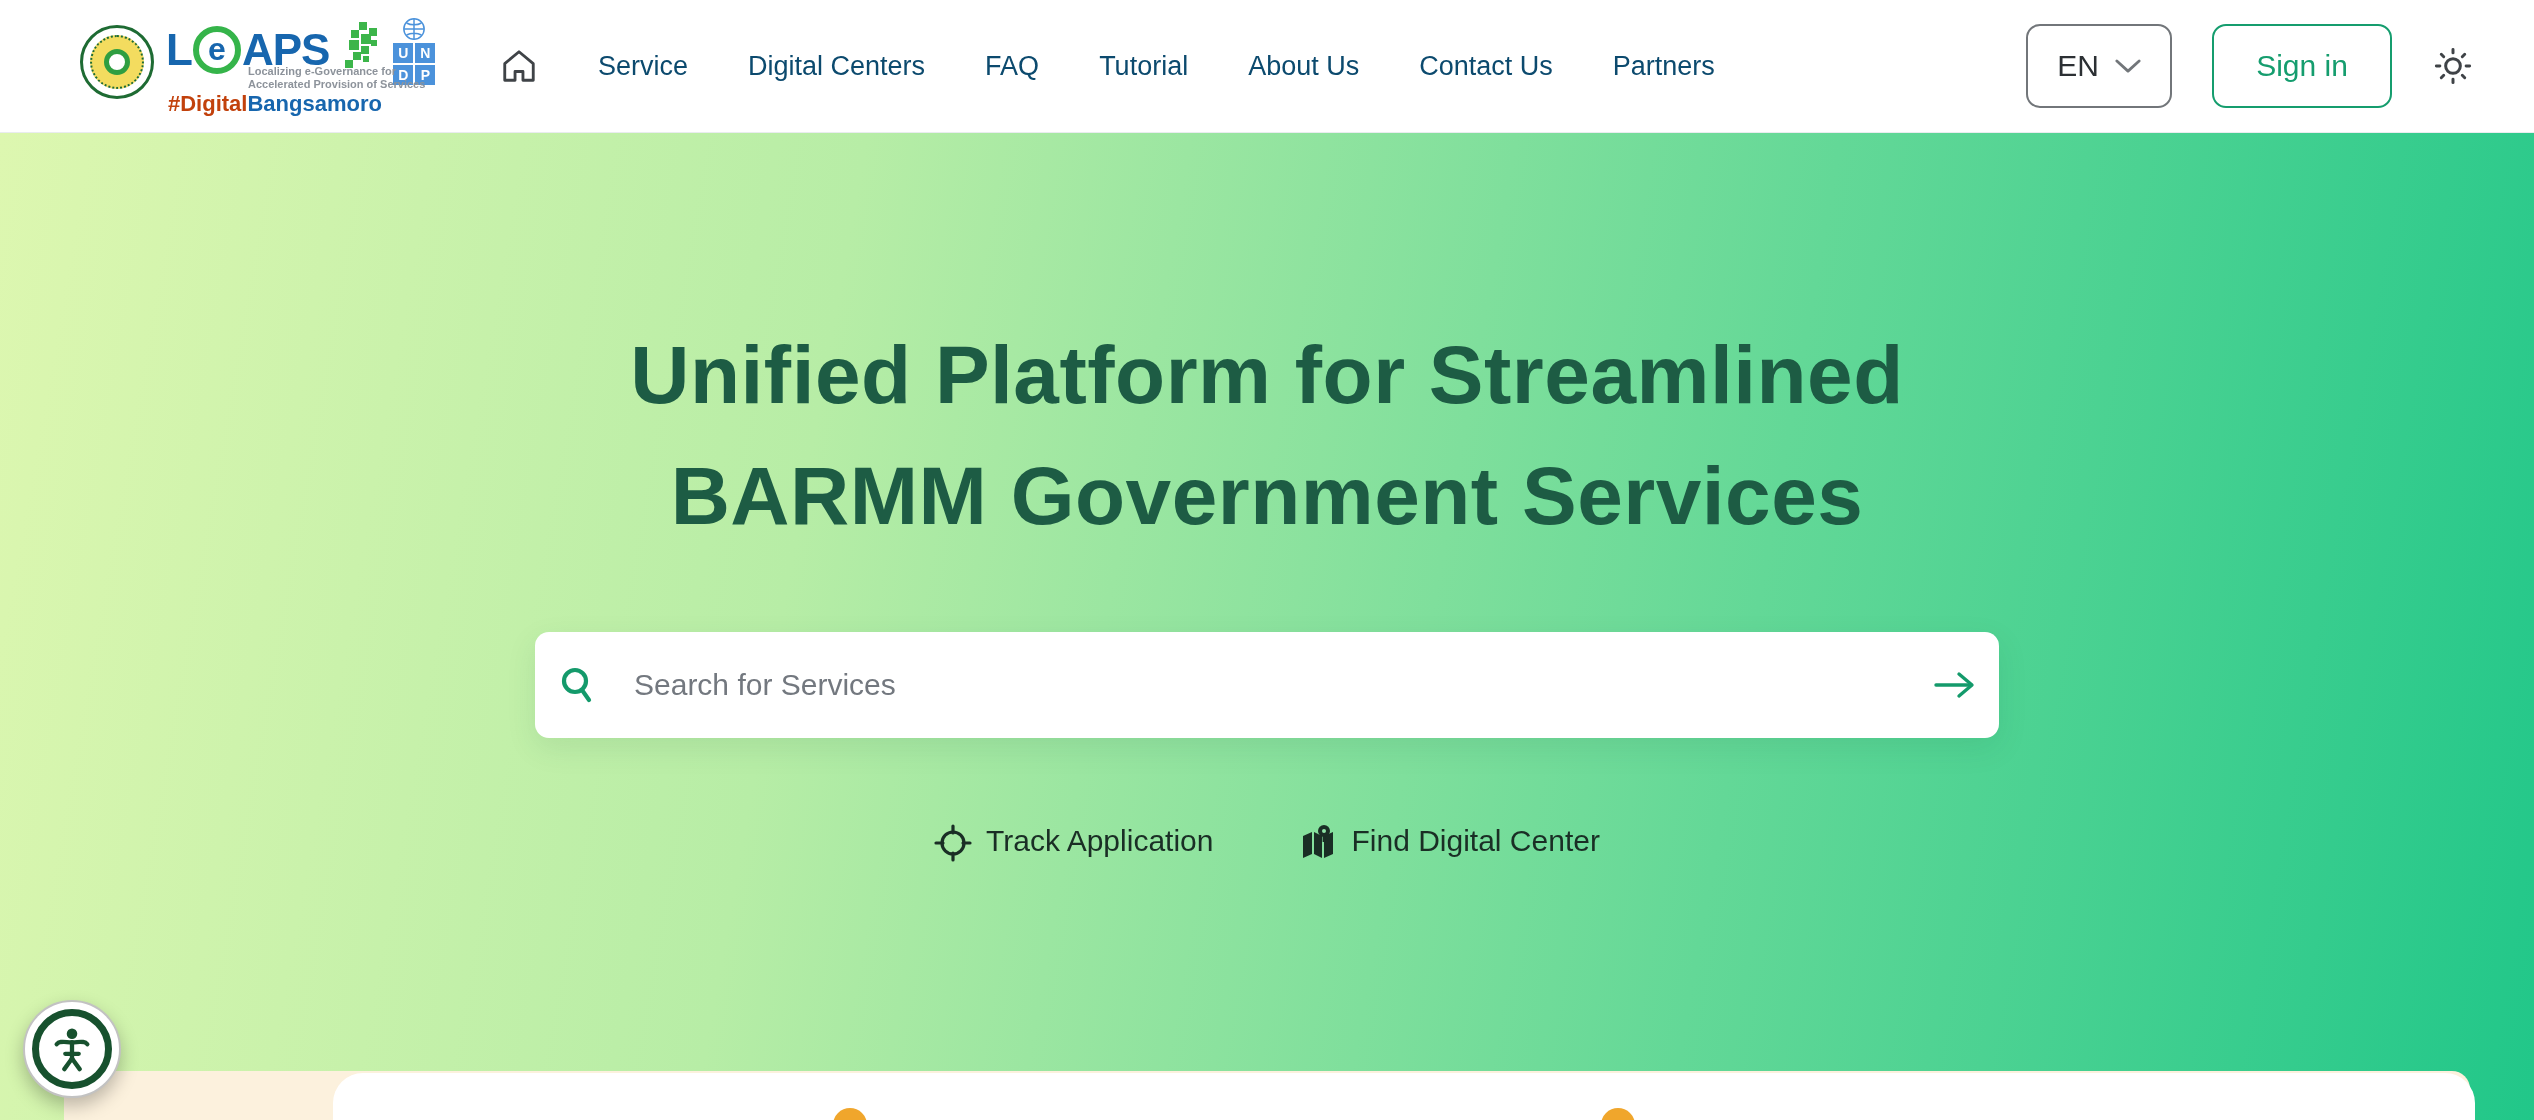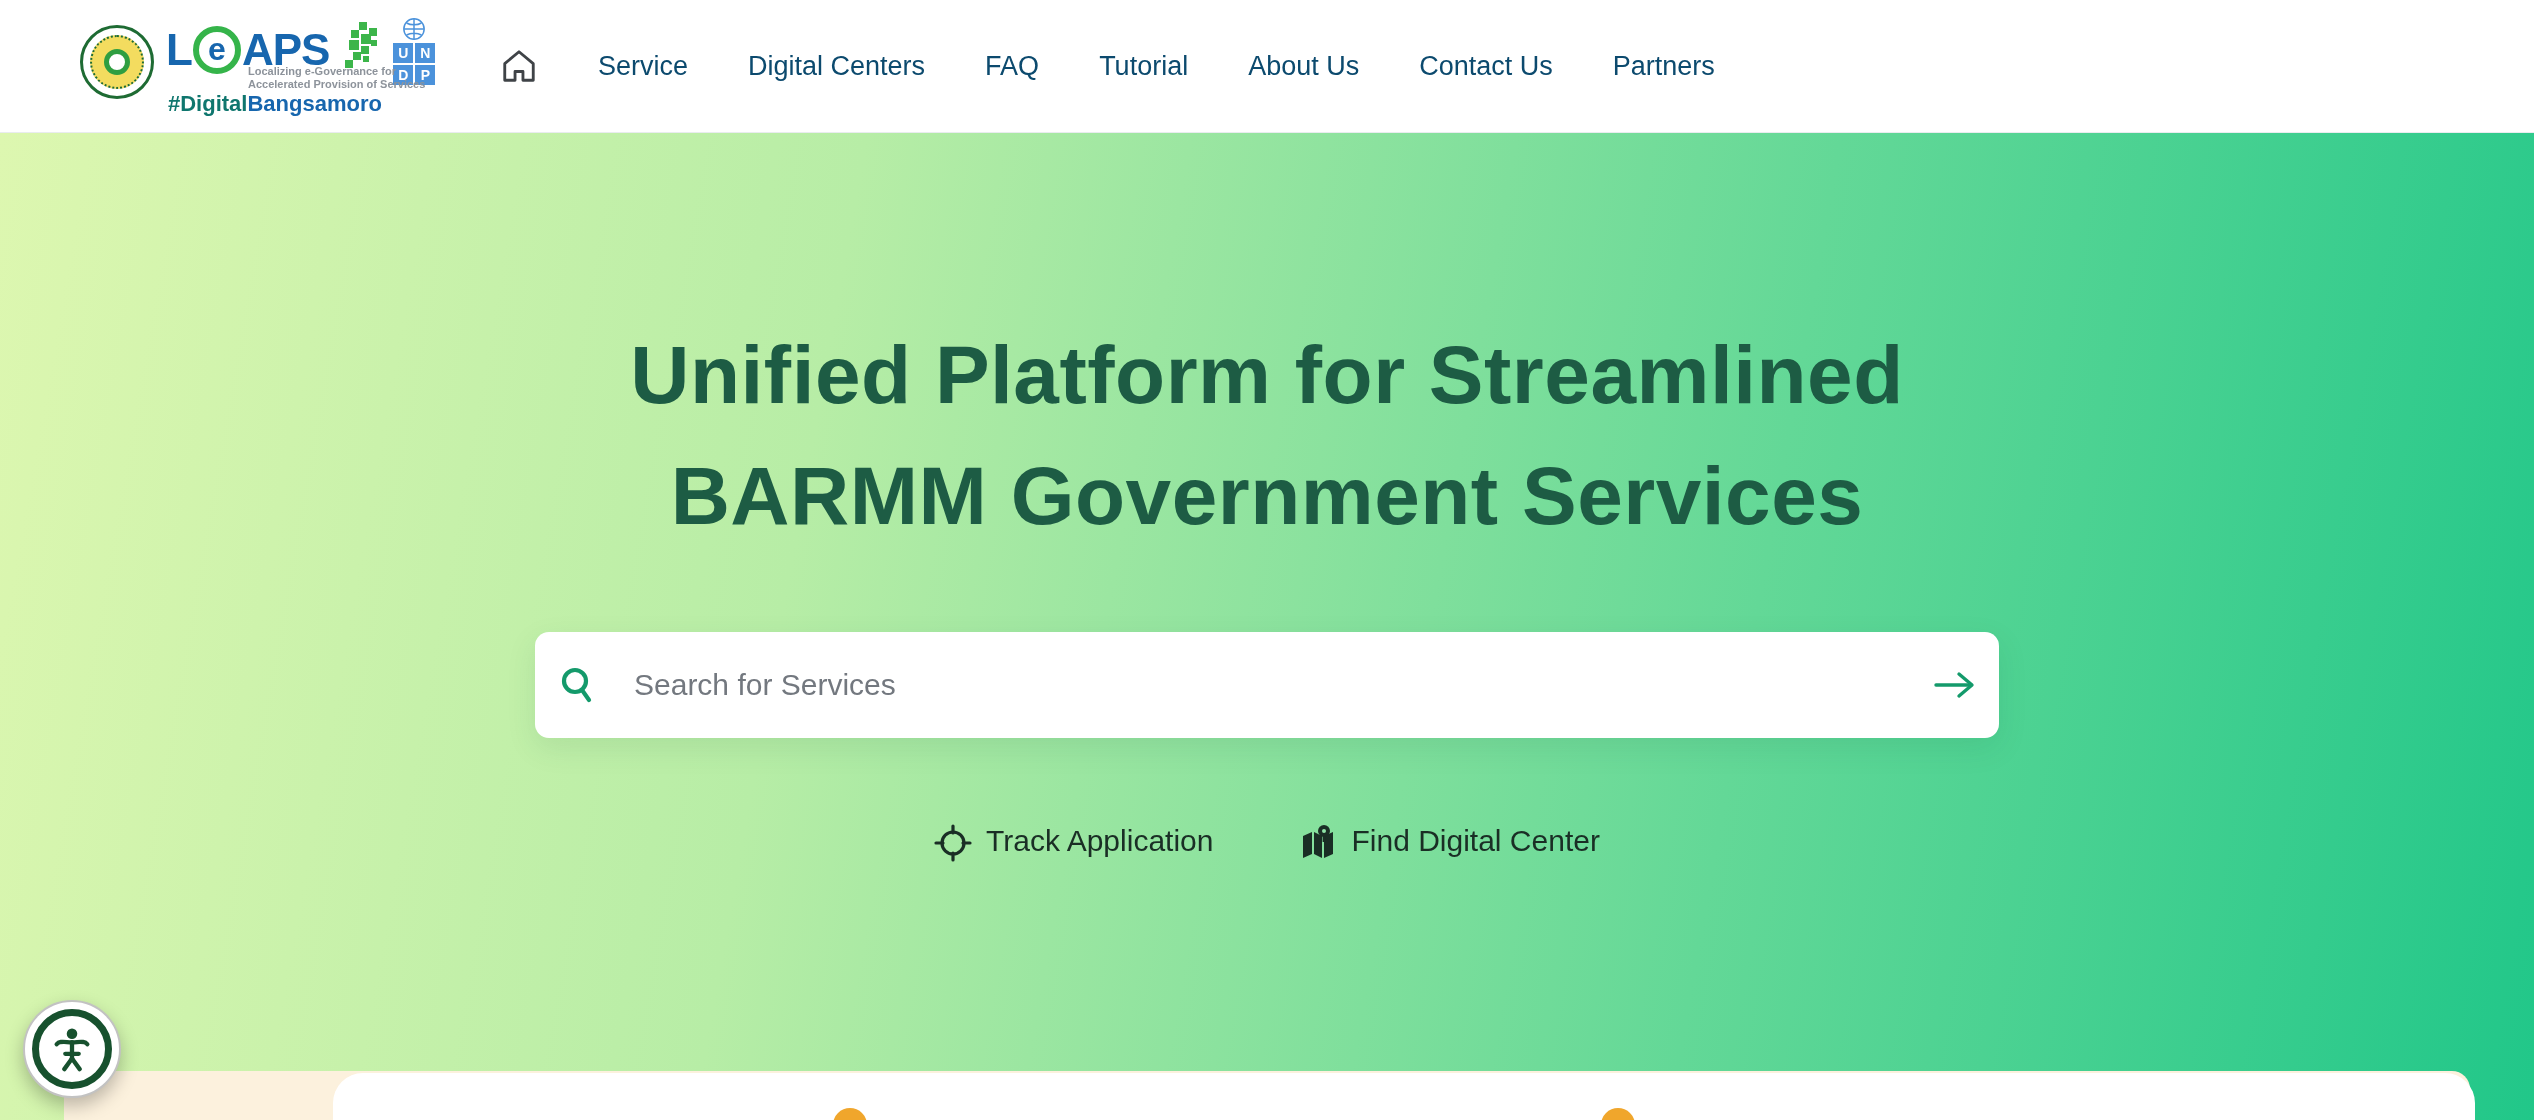--- a/index.html
+++ b/index.html
@@ -25,21 +25,21 @@
           display:flex;align-items:center;justify-content:center;margin:0 1px;}
   .e-wrap span{font-size:32px;font-weight:bold;color:#1766ae;line-height:1;margin-top:-3px;}
   .dove{margin-left:8px;margin-top:-6px;}
   .undp{margin-left:10px;display:flex;flex-direction:column;align-items:center;margin-top:2px;}
   .undp-grid{display:grid;grid-template-columns:20px 20px;gap:2px;margin-top:2px;}
   .undp-cell{width:20px;height:20px;background:#4b92db;color:#fff;font-size:14px;font-weight:bold;
              display:flex;align-items:center;justify-content:center;}
   .tagline{position:absolute;left:168px;top:58px;width:215px;font-size:11px;line-height:1.15;
            color:#8d939b;text-align:left;font-weight:bold;}
   .hashtag{position:absolute;left:88px;top:84px;font-size:22px;font-weight:bold;white-space:nowrap;}
-  .hashtag .g{color:#0f766e;}.hashtag .b{color:#1766ae;}
+  .hashtag .g{color:#c2410c;}.hashtag .b{color:#1766ae;}
 
   .main-nav{display:flex;align-items:center;gap:60px;margin-left:90px;font-size:27px;color:#0c4a6e;}
   .nav-item{cursor:pointer;white-space:nowrap;}
   .home-btn{display:flex;cursor:pointer;}
 
   .right-cluster{margin-left:auto;display:flex;align-items:center;gap:40px;}
   .lang-select{width:146px;height:84px;border:2px solid #72767a;border-radius:14px;display:flex;
                align-items:center;justify-content:center;gap:16px;font-size:30px;color:#2c3034;
                cursor:pointer;box-sizing:border-box;background:#fff;}
   .signin-btn{width:180px;height:84px;border:2px solid #159d6e;border-radius:14px;display:flex;
@@ -140,20 +140,37 @@
       </span>
       <span class="nav-item">Service</span>
       <span class="nav-item">Digital Centers</span>
       <span class="nav-item">FAQ</span>
       <span class="nav-item">Tutorial</span>
       <span class="nav-item">About Us</span>
       <span class="nav-item">Contact Us</span>
       <span class="nav-item">Partners</span>
     </nav>
 
+    <div class="right-cluster">
+      <div class="lang-select">
+        <span>EN</span>
+        <svg width="26" height="15" viewBox="0 0 28 16" fill="none" stroke="#72767a" stroke-width="3" stroke-linecap="round" stroke-linejoin="round">
+          <path d="M2 2 L14 13 L26 2"></path>
+        </svg>
+      </div>
+      <button class="signin-btn">
+        <span>Sign in</span>
+      </button>
+      <span class="theme-toggle">
+        <svg width="42" height="42" viewBox="0 0 24 24" fill="none" stroke="#3f4347" stroke-width="1.7" stroke-linecap="round">
+          <circle cx="12" cy="12" r="4.2"></circle>
+          <path d="M12 2.5v2 M12 19.5v2 M2.5 12h2 M19.5 12h2 M5.3 5.3l1.4 1.4 M17.3 17.3l1.4 1.4 M18.7 5.3l-1.4 1.4 M6.7 17.3l-1.4 1.4"></path>
+        </svg>
+      </span>
+    </div>
   </header>
 
   <section class="hero">
     <h1 class="hero-title">
       <span>Unified Platform for Streamlined</span><br>
       <span>BARMM Government Services</span>
     </h1>
 
     <div class="search-bar">
       <svg width="40" height="40" viewBox="0 0 40 40" fill="none" stroke="#149a6b" stroke-width="4.2" stroke-linecap="round">

